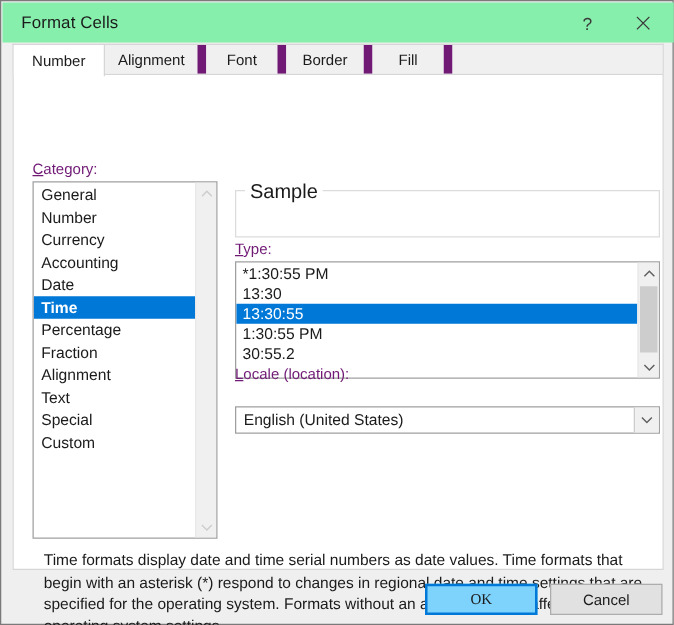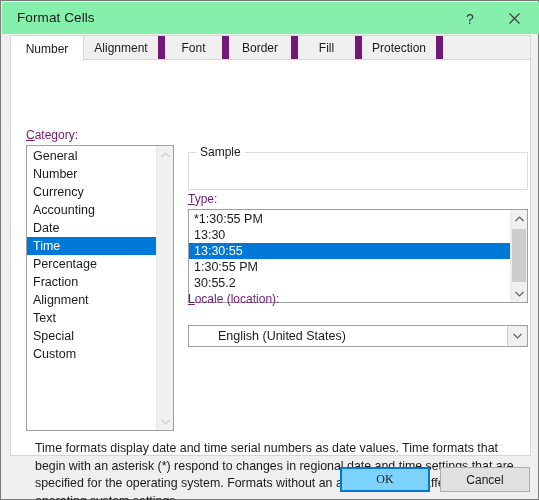--- a/index.html
+++ b/index.html
@@ -140,20 +140,21 @@
     line-height: 18px;
     padding-left: 6px;
     font-size: 12.5px;
     color: #1b1b1b;
     white-space: nowrap;
     cursor: default;
   }
   .list-item.selected {
     background: #0078d7;
     color: #ffffff;
+    font-weight: bold;
   }
 
   
   .vscroll {
     position: absolute;
     top: 0; right: 0; bottom: 0;
     width: 17px;
     background: #f0f0f0;
     border-left: 1px solid #e8e8e8;
     box-sizing: border-box;
@@ -186,21 +187,21 @@
     width: 340px; height: 38px;
     border: 1px solid #dcdcdc;
     box-sizing: border-box;
     background: #ffffff;
   }
   #sample-legend {
     position: absolute;
     left: 185px; top: 85px;
     background: #ffffff;
     padding: 0 4px;
-    font-size: 12px;
+    font-size: 16px;
     color: #1b1b1b;
   }
   #sample-value {
     position: absolute;
     left: 186px; top: 104px;
     font-size: 12.5px;
     color: #1b1b1b;
     white-space: nowrap;
   }
 
@@ -232,21 +233,20 @@
     border: 1px solid #a0a0a0;
     box-sizing: border-box;
     cursor: default;
   }
   #locale-value {
     position: absolute;
     left: 6px; top: 3px;
     font-size: 12.5px;
     color: #1b1b1b;
     white-space: nowrap;
-    margin-left: 23px;
   }
   .combo-arrow {
     position: absolute;
     right: 0; top: 0;
     width: 20px; height: 20px;
     background: #f0f0f0;
     border-left: 1px solid #cdcdcd;
     box-sizing: border-box;
     display: flex;
     align-items: center;
@@ -302,21 +302,20 @@
       </svg>
     </button>
   </div>
 
   <div class="tabstrip">
     <div class="tab active" style="width:73px">Number</div>
     <div class="tab" style="width:81px">Alignment</div>
     <div class="tab" style="width:64px">Font</div>
     <div class="tab" style="width:69px">Border</div>
     <div class="tab" style="width:64px">Fill</div>
-    <div class="tab" style="width:81px">Protection</div>
     <div class="tab filler"></div>
   </div>
 
   <div class="panel">
 
     <span class="field-label" style="left:15px; top:68px;"><u>C</u><span>ategory:</span></span>
 
     <div class="listbox" id="category-list">
       <div class="list-inner">
         <div class="list-item">General</div>

